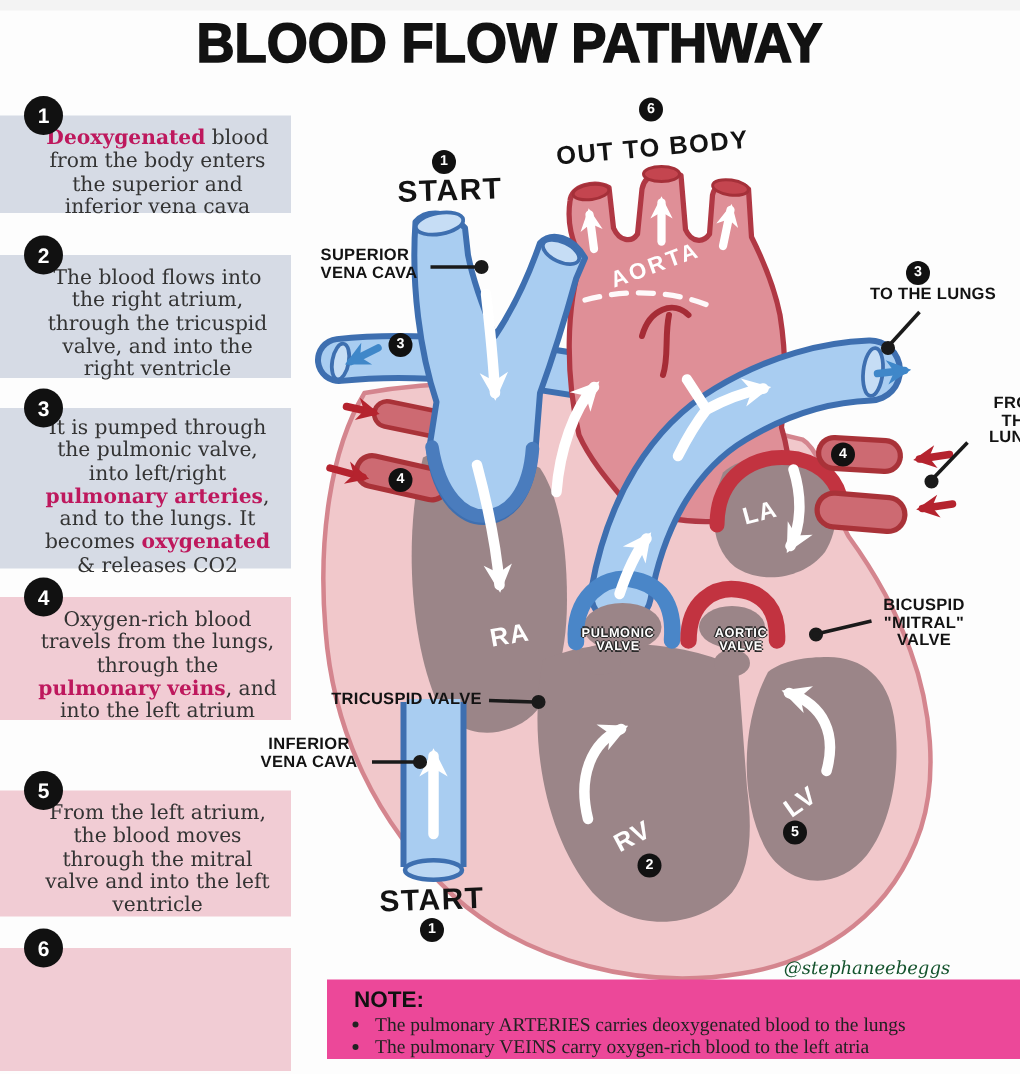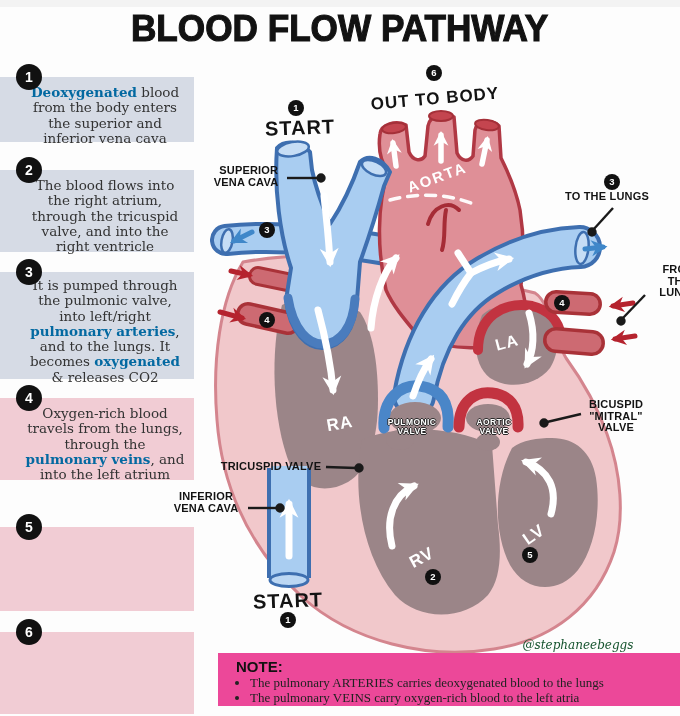--- a/index.html
+++ b/index.html
@@ -8,21 +8,21 @@
   #topstrip{position:absolute;left:0;top:0;width:680px;height:7px;background:#f3f3f3;}
   #title{position:absolute;left:0;top:8px;width:680px;text-align:center;
          font-size:37px;font-weight:bold;color:#121212;letter-spacing:0px;
          -webkit-text-stroke:1.1px #121212;}
   #title span{display:inline-block;transform:scaleX(0.95);}
 
   
   .step{position:absolute;left:0;width:194px;box-sizing:border-box;
         padding:8px 8px 0 24px;text-align:center;
         font-family:"DejaVu Serif",serif;font-size:13.5px;line-height:1.13;color:#333;}
-  .step b{color:#0369a1;}
+  .step b{color:#be185d;}
   .theme-blue{background:#d6dbe5;}
   .theme-pink{background:#f1ccd4;}
   .step-badge{position:absolute;left:16px;top:-13px;width:26px;height:26px;border-radius:50%;
         background:#111;color:#fff;font-family:"Liberation Sans",sans-serif;
         font-size:14px;font-weight:bold;line-height:26px;text-align:center;}
   #step-0{top:77px;height:65px;}
   #step-1{top:170px;height:82px;}
   #step-2{top:272px;height:107px;padding-top:6px;}
   #step-3{top:398px;height:82px;}
   #step-4{top:527px;height:84px;}
@@ -73,20 +73,21 @@
   <div class="step theme-blue" id="step-2">
     <div class="step-badge">3</div>
     <div class="step-text"><span>It is pumped through the pulmonic valve, into left/right </span><b>pulmonary arteries</b><span>, and to the lungs. It becomes </span><b>oxygenated</b><span> &amp; releases CO2</span></div>
   </div>
   <div class="step theme-pink" id="step-3">
     <div class="step-badge">4</div>
     <div class="step-text"><span>Oxygen-rich blood travels from the lungs, through the </span><b>pulmonary veins</b><span>, and into the left atrium</span></div>
   </div>
   <div class="step theme-pink" id="step-4">
     <div class="step-badge">5</div>
+    <div class="step-text"><span>From the left atrium, the blood moves through the mitral valve and into the left ventricle</span></div>
   </div>
   <div class="step theme-pink" id="step-5">
     <div class="step-badge">6</div>
   </div>
 
   <svg width="470" height="595" viewBox="210 65 470 595">
     <defs>
       <marker id="mw" viewBox="0 0 10 10" refX="7" refY="5" markerWidth="3" markerHeight="3" orient="auto-start-reverse">
         <path d="M0.5,0.5 L9.5,5 L0.5,9.5 L3.2,5 Z" fill="#ffffff"></path>
       </marker>
@@ -200,24 +201,24 @@
         <circle cx="544" cy="423" r="3.5"></circle>
       <path d="M 326,467 L 356,468" fill="none"></path>
         <circle cx="359" cy="468" r="3.5"></circle>
       <path d="M 248,508 L 278,508" fill="none"></path>
         <circle cx="280" cy="508" r="3.5"></circle>
     </g>
   </svg>
 
   <div class="dlabel hand" style="left:300px;top:128px;transform:translate(-50%,-50%) rotate(-2deg);">START</div>
   <div class="dlabel hand" style="left:435px;top:99px;font-size:17px;transform:translate(-50%,-50%) rotate(-5deg);">OUT TO BODY</div>
-  <div class="dlabel" style="left:246px;top:177px;text-align:right;transform:translate(-50%,-50%);">SUPERIOR
+  <div class="dlabel" style="left:246px;top:177px;text-align:left;transform:translate(-50%,-50%);">SUPERIOR
 VENA CAVA</div>
   <div class="wlabel" style="left:437px;top:177px;font-size:15px;letter-spacing:2px;transform:translate(-50%,-50%) rotate(-20deg);">AORTA</div>
-  <div class="dlabel" style="left:607px;top:197px;white-space:nowrap;">TO THE LUNGS</div>
+  <div class="dlabel" style="left:622px;top:197px;white-space:nowrap;">TO THE LUNGS</div>
   <div class="dlabel" style="left:679px;top:281px;">FROM THE
 LUNGS</div>
   <div class="wlabel" style="left:340px;top:424px;transform:translate(-50%,-50%) rotate(-10deg);">RA</div>
   <div class="wlabel" style="left:507px;top:343px;font-size:16px;transform:translate(-50%,-50%) rotate(-15deg);">LA</div>
   <div class="wlabel" style="left:422px;top:558px;transform:translate(-50%,-50%) rotate(-28deg);">RV</div>
   <div class="wlabel" style="left:534px;top:535px;transform:translate(-50%,-50%) rotate(-35deg);">LV</div>
   <div class="vlabel" style="left:412px;top:427px;">PULMONIC
 VALVE</div>
   <div class="vlabel" style="left:494px;top:427px;">AORTIC
 VALVE</div>

